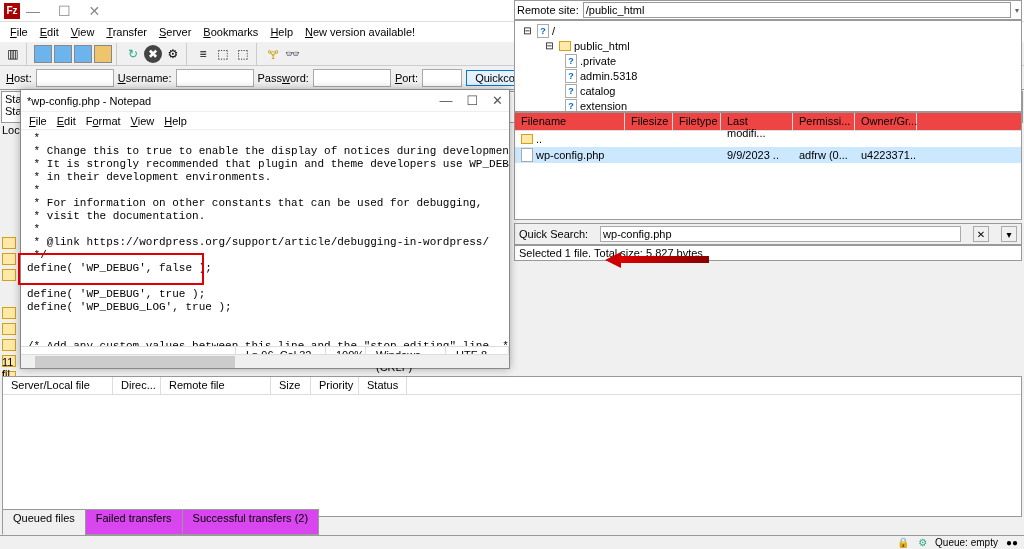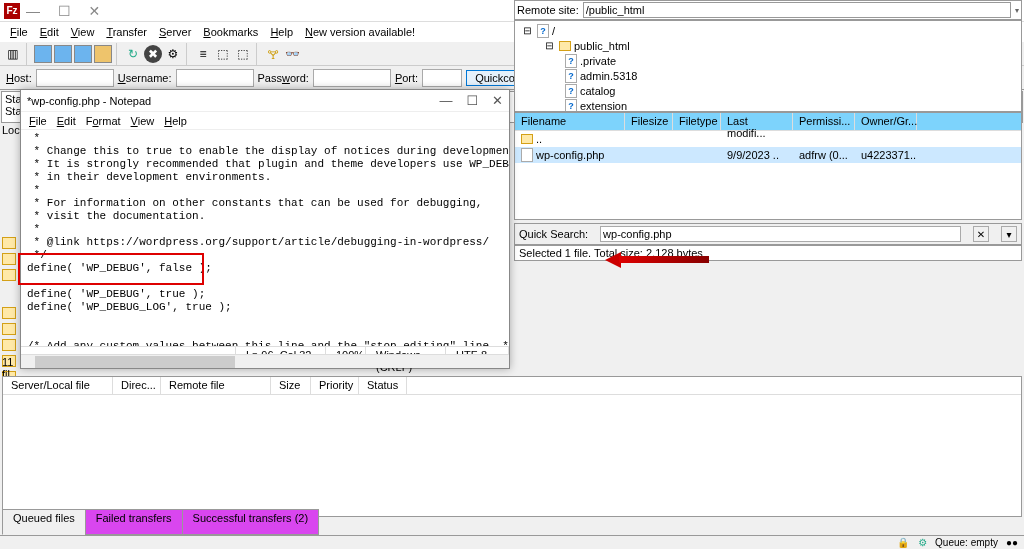--- a/index.html
+++ b/index.html
@@ -23,21 +23,21 @@
 .msglog .lbl { color:#000; display:inline-block; width:40px;}
 .right-panel { position:absolute; left:514px; right:2px; top:0; bottom:14px;}
 .remote-site { height:20px; display:flex; align-items:center; gap:4px; border:1px solid #999; background:#fff; padding:0 2px;}
 .remote-site input { flex:1; border:1px solid #999; height:16px; font-size:11px; padding:0 2px;}
 .remote-tree { height:92px; border:1px solid #999; background:#fff; overflow:auto; padding:2px;}
 .tree-item { display:flex; align-items:center; gap:3px; height:15px; font-size:11px;}
 .tree-ico { width:13px; height:13px; display:inline-flex; align-items:center; justify-content:center; font-size:10px;}
 .folder-ico { background:#ffe9a8; border:1px solid #d4a017; width:12px; height:10px;}
 .q-ico { background:#fff; border:1px solid #aaa; color:#0066cc; font-weight:bold; width:12px; height:14px; font-size:9px; display:flex; align-items:center; justify-content:center;}
 .remote-files { border:1px solid #999; background:#fff; height:108px; position:relative;}
-.file-header { display:flex; height:18px; background:#7dd3fc; border-bottom:1px solid #ddd; font-size:11px;}
+.file-header { display:flex; height:18px; background:#ef4444; border-bottom:1px solid #ddd; font-size:11px;}
 .file-header div { padding:2px 6px; border-right:1px solid #ddd;}
 .file-row { display:flex; height:16px; align-items:center; font-size:11px;}
 .file-row.sel { background:#cce8ff;}
 .file-row div { padding:0 6px; white-space:nowrap; overflow:hidden;}
 .quick-search { height:22px; border:1px solid #999; background:#f0f0f0; display:flex; align-items:center; gap:12px; padding:0 4px; margin-top:3px;}
 .quick-search input { flex:1; border:1px solid #aaa; height:16px; font-size:11px; padding:0 2px;}
 .qs-btn { width:16px; height:16px; border:1px solid #aaa; background:#f0f0f0; font-size:10px; display:flex; align-items:center; justify-content:center;}
 .status-sel { height:16px; font-size:11px; padding:1px 4px; border:1px solid #999; background:#fff;}
 .queue-area { position:absolute; left:0; right:0; bottom:32px; top:376px; border:1px solid #999; background:#fff; margin:0 2px;}
 .queue-header { display:flex; height:18px; font-size:11px; border-bottom:1px solid #ddd;}
@@ -208,21 +208,21 @@
       <div style="width:62px">adfrw (0...</div>
       <div style="width:62px">u4223371...</div>
     </div>
   </div>
   <div class="quick-search">
     <span>Quick Search:</span>
     <input value="wp-config.php" style="">
     <div class="qs-btn">✕</div>
     <div class="qs-btn">▾</div>
   </div>
-  <div class="status-sel">Selected 1 file. Total size: 2,128 bytes</div>
+  <div class="status-sel">Selected 1 file. Total size: 5,827 bytes</div>
 </div>
 
 <div class="arrow">
   <div class="arrow-head"></div>
   <div class="arrow-body"></div>
 </div>
 
 <div class="queue-area">
   <div class="queue-header">
     <div style="width:110px">Server/Local file</div>

